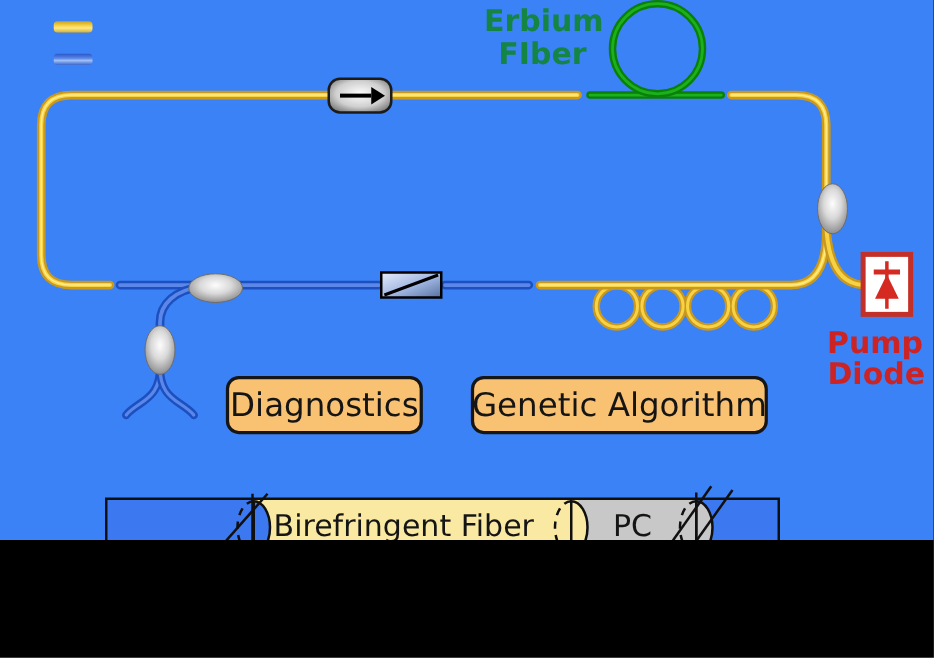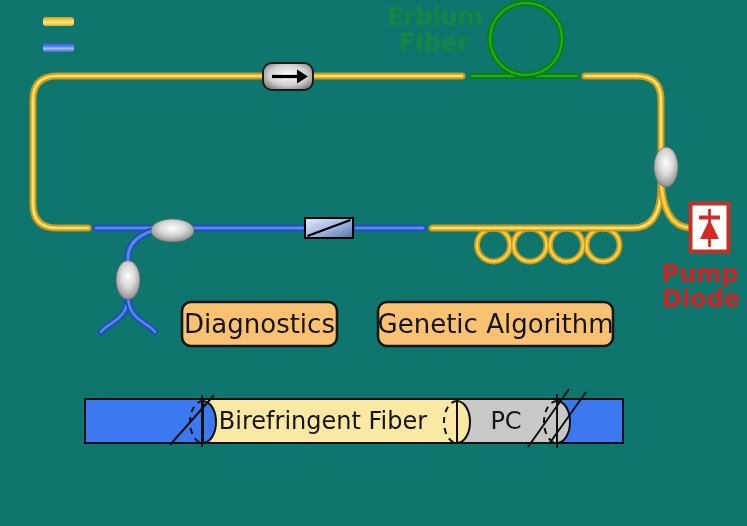--- a/index.html
+++ b/index.html
@@ -1,16 +1,16 @@
 <!DOCTYPE html>
 <html><head>
 <meta charset="utf-8">
 <style>
   html,body{margin:0;padding:0;background:#000;}
-  .canvas{position:relative;width:747px;height:526px;background:#0f766e;overflow:hidden;}
+  .canvas{position:relative;width:747px;height:432px;background:#3b82f6;overflow:hidden;}
   svg{display:block;}
   .t-green{font:bold 24px "DejaVu Sans",sans-serif;}
   .t-red{font:bold 24px "DejaVu Sans",sans-serif;}
   .t-box{font:26px "DejaVu Sans",sans-serif;fill:#151515;}
   .t-bar{font:24px "DejaVu Sans",sans-serif;fill:#151515;}
   .fiber{fill:none;stroke-linecap:round;}
   .dash{stroke-dasharray:6 5;}
 </style>
 </head>
 <body>

